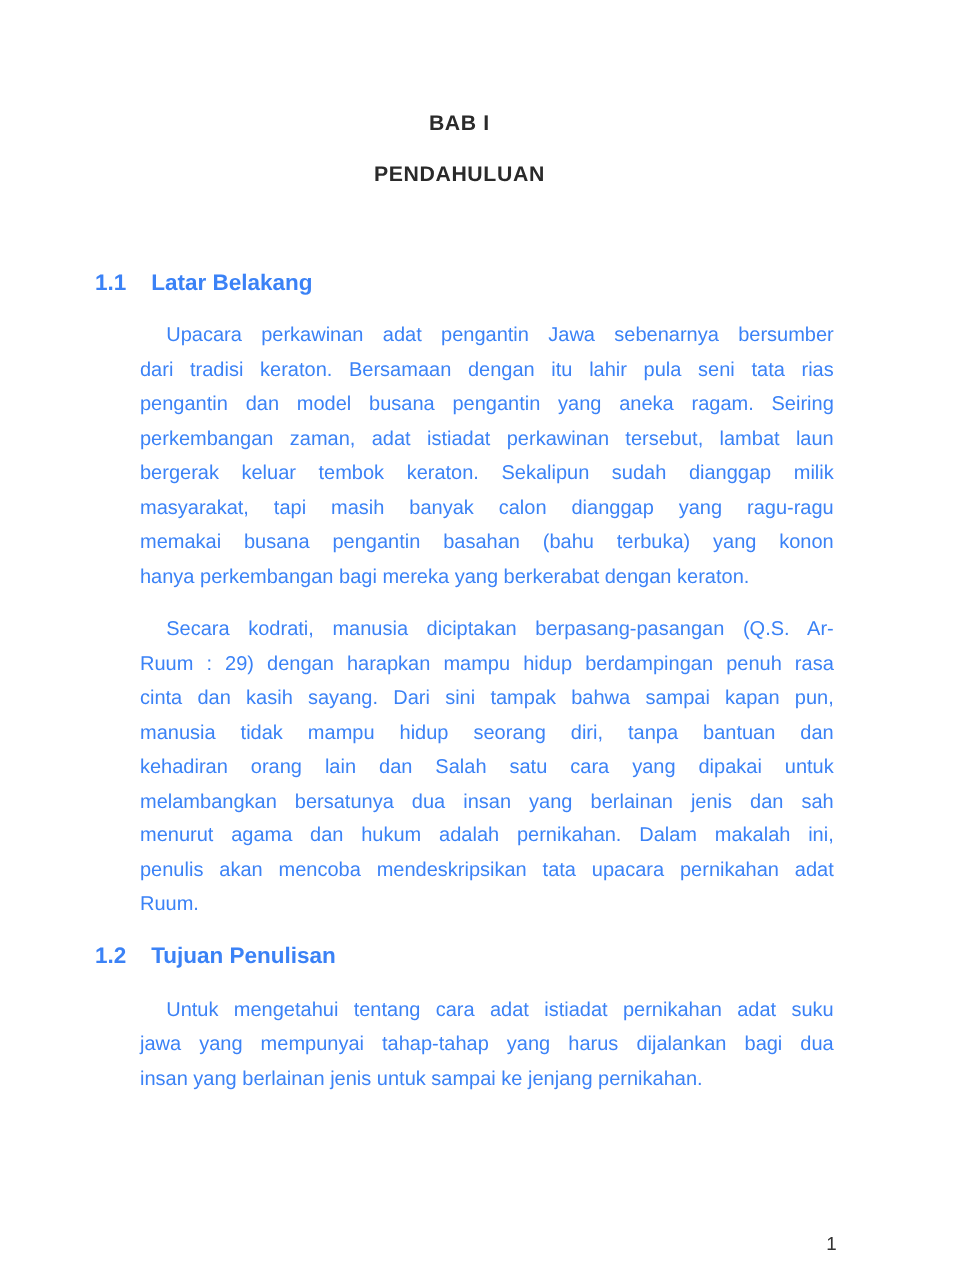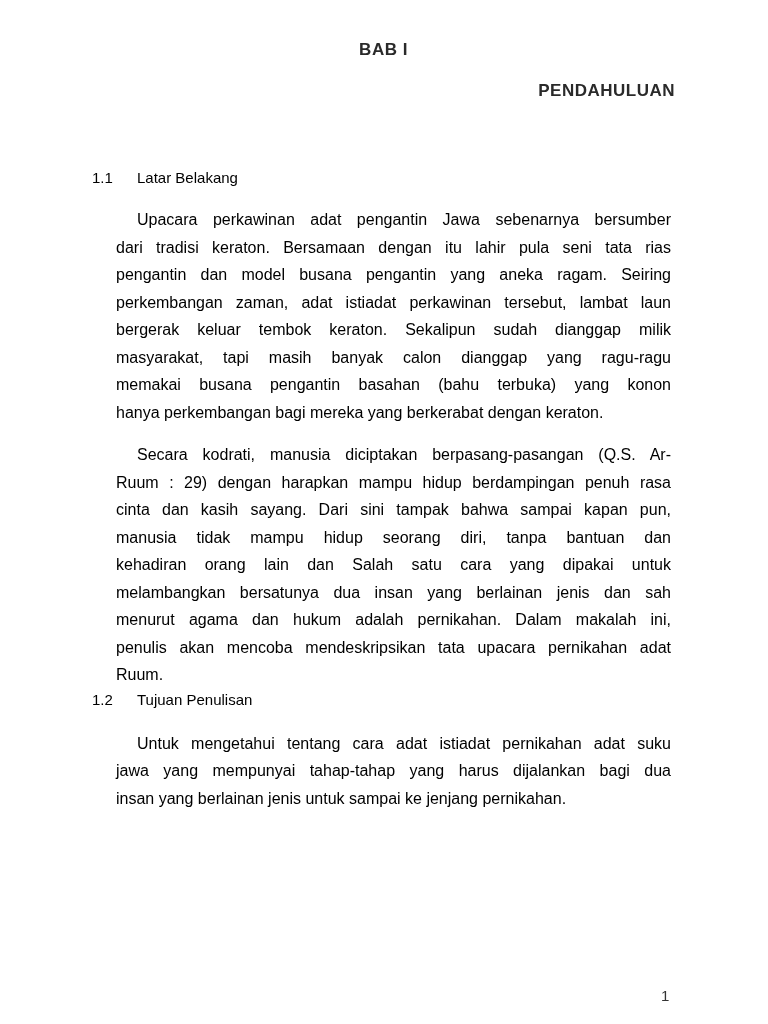--- a/index.html
+++ b/index.html
@@ -11,53 +11,53 @@
     overflow: hidden;
   }
   .page {
     position: relative;
     width: 768px;
     height: 1024px;
     background: #ffffff;
   }
   .content {
     position: absolute;
-    left: 92px;
+    left: 76px;
     top: 0;
     width: 583px;
-    padding-top: 40px;
+    padding-top: 89px;
   }
   .chapter-title,
   .chapter-subtitle {
     text-align: center;
     font-weight: bold;
     font-size: 17px;
     line-height: 20px;
     color: #2a2a2a;
     letter-spacing: 0.5px;
   }
-  .chapter-subtitle { margin-top: 21px; text-align: right; }
+  .chapter-subtitle { margin-top: 21px; }
   .section-heading {
-    font-weight: normal;
-    font-size: 15px;
+    font-weight: bold;
+    font-size: 18px;
     line-height: 21px;
-    color: #000000;
+    color: #3b82f6;
   }
   .section-heading .sec-num {
     display: inline-block;
     width: 45px;
   }
   .heading-1 { margin-top: 66px; }
-  .heading-2 { margin-top: 0; }
+  .heading-2 { margin-top: 16px; }
   .paragraph {
-    margin-left: 24px;
+    margin-left: 36px;
     width: 555px;
     font-size: 16px;
     line-height: 27.5px;
-    color: #000000;
+    color: #3b82f6;
   }
   .para-1 { margin-top: 18px; }
   .para-2 { margin-top: 15px; }
   .para-3 { margin-top: 20px; }
   .line {
     text-align: justify;
     text-align-last: justify;
     white-space: normal;
   }
   .line.first { text-indent: 21px; }

